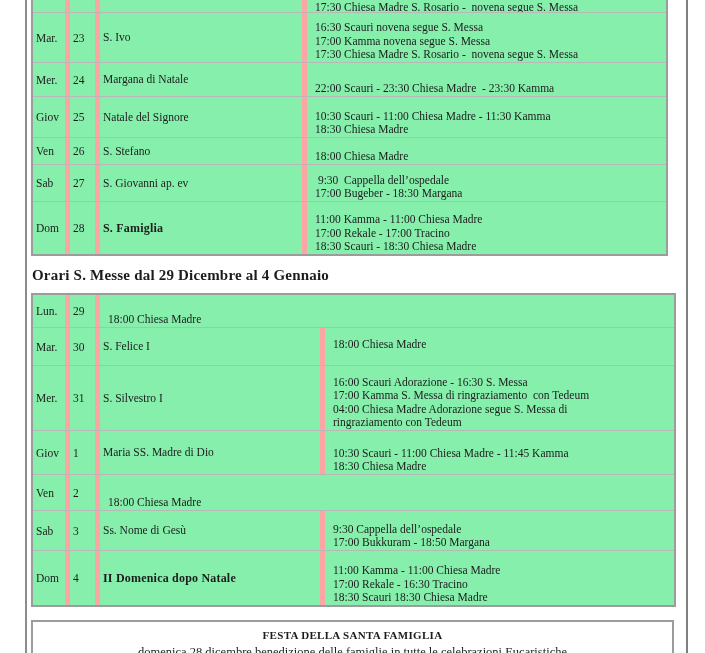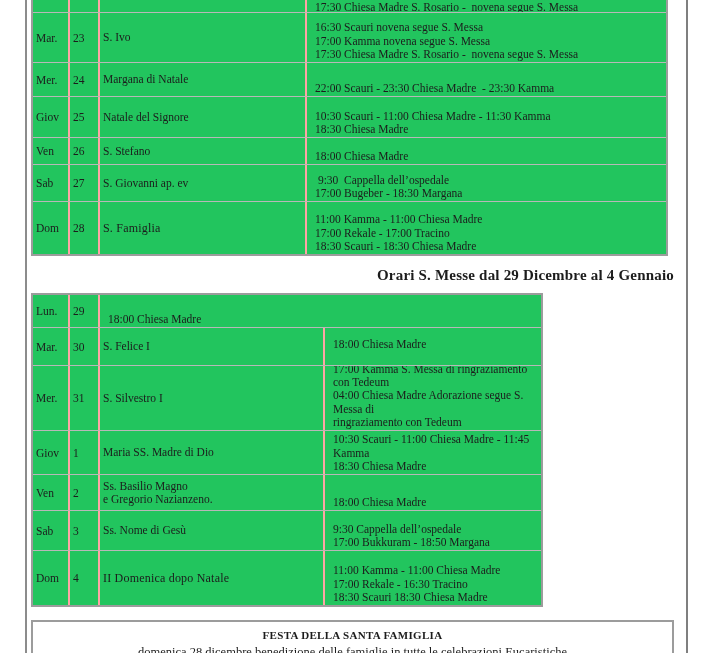--- a/index.html
+++ b/index.html
@@ -7,51 +7,50 @@
     width:705px;height:653px;overflow:hidden;background:#ffffff;
     font-family:"Liberation Serif","DejaVu Serif",serif;color:#1c1c1c;
     position:relative;
   }
   *{box-sizing:border-box;}
   .page-edge{position:absolute;top:0;bottom:0;width:2px;background:#8c8c8c;}
   .page-edge.left{left:25px;}
   .page-edge.right{left:686px;background:#7f7f7f;}
   .content{position:absolute;left:31px;top:0;}
 
-  .table{border:2px solid #9c9c9c;background:#22c55e;}
+  .table{border:2px solid #9c9c9c;background:#86efac;}
   .t1{width:637px;border-top:none;}
-  .t2{width:512px;}
+  .t2{width:645px;}
   .row{display:grid;border-bottom:1px solid #b8b8b8;overflow:hidden;}
   .table .row:last-child{border-bottom:none;}
   .t1 .row{grid-template-columns:37px 30px 207px 1fr;}
   .t2 .row{grid-template-columns:37px 30px 225px 1fr;}
 
   .cell{
-    border-right:2px solid #fca5a5;overflow:hidden;
+    border-right:5px solid #fca5a5;overflow:hidden;
     display:flex;align-items:center;
     font-size:11.5px;padding:1px 3px;
   }
   .cell.times{border-right:none;flex-direction:column;align-items:flex-start;justify-content:flex-end;padding-left:8px;}
   .cell.feast{white-space:pre-line;line-height:13px;}
-  .cell.feast.bold{font-weight:normal;font-size:12px;letter-spacing:.2px;}
+  .cell.feast.bold{font-weight:bold;font-size:12px;letter-spacing:.2px;}
   .tline{white-space:pre-wrap;line-height:13.2px;}
 
   
   .t1 .r0{height:13px;} .t1 .r0 .times{justify-content:flex-start;}
   .t1 .r0 .tline{line-height:12px;}
   .t1 .r1{height:50px;} .t1 .r2{height:34px;} .t1 .r3{height:41px;}
   .t1 .r4{height:27px;} .t1 .r5{height:37px;} .t1 .r6{height:52px;}
   .t2 .r0{height:33px;} .t2 .r1{height:38px;} .t2 .r2{height:65px;}
   .t2 .r3{height:44px;} .t2 .r4{height:36px;} .t2 .r5{height:40px;}
   .t2 .r6{height:54px;}
 
   .heading{
     font-weight:bold;font-size:15px;letter-spacing:.2px;
     margin:11px 0 9px 1px;
-    text-align:right;
   }
   .notice{
     margin-top:13px;width:643px;border:2px solid #9c9c9c;
     text-align:center;padding:7px 14px 30px;
   }
   .notice-title{font-weight:bold;font-size:11px;letter-spacing:.3px;margin-bottom:4px;}
   .notice-body{font-size:12.5px;line-height:15px;}
 </style>
 </head>
 <body>
@@ -158,22 +157,20 @@
         <div class="cell date">1</div>
         <div class="cell feast">Maria SS. Madre di Dio</div>
         <div class="cell times">
           <div class="tline">10:30 Scauri - 11:00 Chiesa Madre - 11:45 Kamma</div>
           <div class="tline">18:30 Chiesa Madre</div>
         </div>
       </div>
       <div class="row r4">
         <div class="cell day">Ven</div>
         <div class="cell date">2</div>
-        <div class="cell feast">Ss. Basilio Magno
-e Gregorio Nazianzeno.</div>
         <div class="cell times">
           <div class="tline">18:00 Chiesa Madre</div>
         </div>
       </div>
       <div class="row r5">
         <div class="cell day">Sab</div>
         <div class="cell date">3</div>
         <div class="cell feast">Ss. Nome di Gesù</div>
         <div class="cell times">
           <div class="tline">9:30 Cappella dell’ospedale</div>

